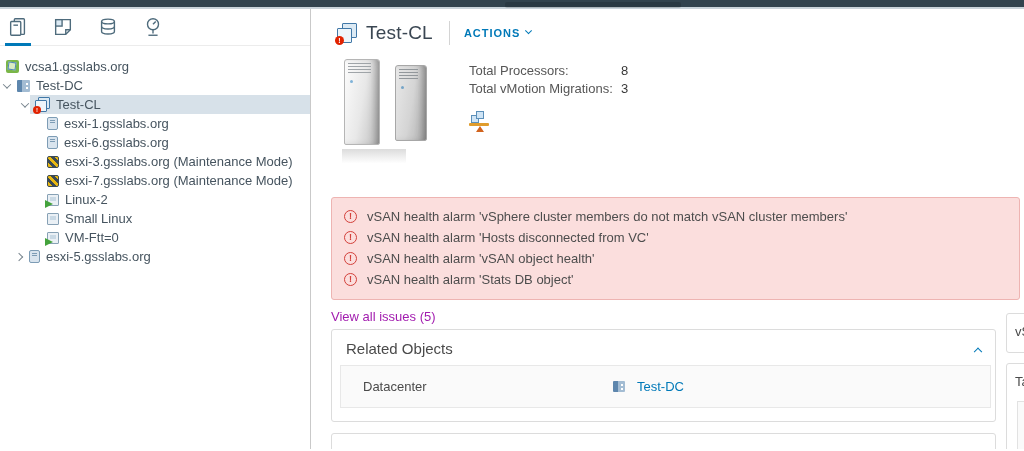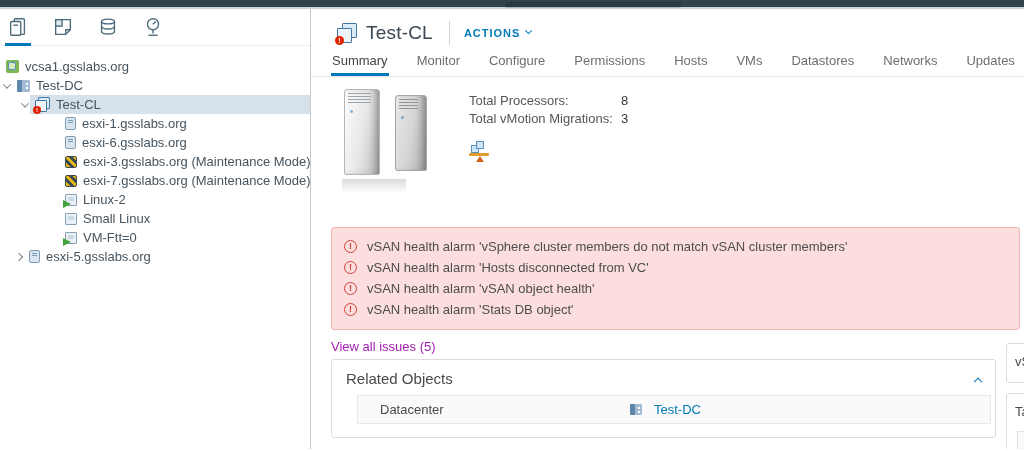--- a/index.html
+++ b/index.html
@@ -20,21 +20,21 @@
   .nav-ic { width:22px; height:24px; margin-right:23px; position:relative;
             display:flex; align-items:center; justify-content:center; cursor:pointer; }
   .nav-ic svg { stroke:#4e6b7c; fill:none; stroke-width:1.5; }
   .nav-ic.active::after { content:""; position:absolute; left:-2px; right:-2px; bottom:-7px;
             height:3px; background:#0079b8; }
 
   .tree { padding-top:11px; font-size:13px; color:#46545f; }
   .trow { height:19px; display:flex; align-items:center; white-space:nowrap; cursor:pointer; }
   .trow.sel { background:linear-gradient(to right, transparent 30px, #d7e1e9 30px); }
   .p0 { padding-left:6px; } .p1 { padding-left:4px; } .p2 { padding-left:22px; }
-  .p2b{ padding-left:16px; } .p3 { padding-left:65px; }
+  .p2b{ padding-left:16px; } .p3 { padding-left:47px; }
 
   .chev { display:inline-block; width:6px; height:6px;
           border-right:1.4px solid #78858e; border-bottom:1.4px solid #78858e; flex:none; }
   .chev.down  { transform:rotate(45deg) translate(-1px,-1px); margin-right:7px; }
   .chev.right { transform:rotate(-45deg); margin-right:7px; }
   .chev.blue  { border-color:#0079b8; }
   .chev.up    { transform:rotate(-135deg) translate(-2px,-2px); }
 
   .tic { display:inline-block; position:relative; flex:none; margin-right:6px; }
 
@@ -124,21 +124,21 @@
       color:#d3403a; font-size:9px; font-weight:bold; text-align:center; line-height:11px;
       margin-right:10px; }
 
   .viewall { margin:9px 0 0 20px; font-size:13px; color:#a21caf; cursor:pointer; display:inline-block; }
 
   
   .cards-left { margin:4px 0 0 20px; width:665px; }
   .card { background:#fff; border:1px solid #dcdcdc; border-radius:3px; }
   .card-hd { display:flex; align-items:center; justify-content:space-between;
              padding:10px 14px 8px 14px; font-size:15px; color:#4a4a4a; }
-  .ro-row { margin:0 4px 13px 25px; height:29px; display:flex; align-items:center;
+  .ro-row { margin:0 4px 13px 8px; height:43px; display:flex; align-items:center;
             background:#fafafa; border:1px solid #e8e8e8; position:relative;
             font-size:13px; color:#4a4a4a; }
   .ro-row .ro-label { padding-left:22px; }
   .ro-link { position:absolute; left:272px; display:flex; align-items:center; gap:6px;
              color:#0079b8; cursor:pointer; }
   .ro-link .i-dc { width:12px; height:11px; }
   .card.consumers { margin-top:11px; height:40px; }
 
   .col-right { position:absolute; top:266px; left:695px; width:110px; }
   .rcard-hd { padding:10px 8px 10px 8px; font-size:13px; color:#4a4a4a; white-space:nowrap; overflow:hidden; }
@@ -247,31 +247,20 @@
           <span class="badge">!</span>
         </span>
       <span class="title">Test-CL</span>
       <span class="hdr-div"></span>
       <span class="actions">
         <span>ACTIONS</span>
         <span class="chev down blue"></span>
       </span>
     </div>
 
-    <div class="tabs">
-      <span class="tab active">Summary</span>
-      <span class="tab">Monitor</span>
-      <span class="tab">Configure</span>
-      <span class="tab">Permissions</span>
-      <span class="tab">Hosts</span>
-      <span class="tab">VMs</span>
-      <span class="tab">Datastores</span>
-      <span class="tab">Networks</span>
-      <span class="tab">Updates</span>
-    </div>
 
     <div class="content">
 
       <div class="sumstrip">
         <div class="server-art">
           <div class="tower back"></div>
           <div class="tower front"></div>
           <div class="reflect"></div>
         </div>
         <div class="sumstats">

